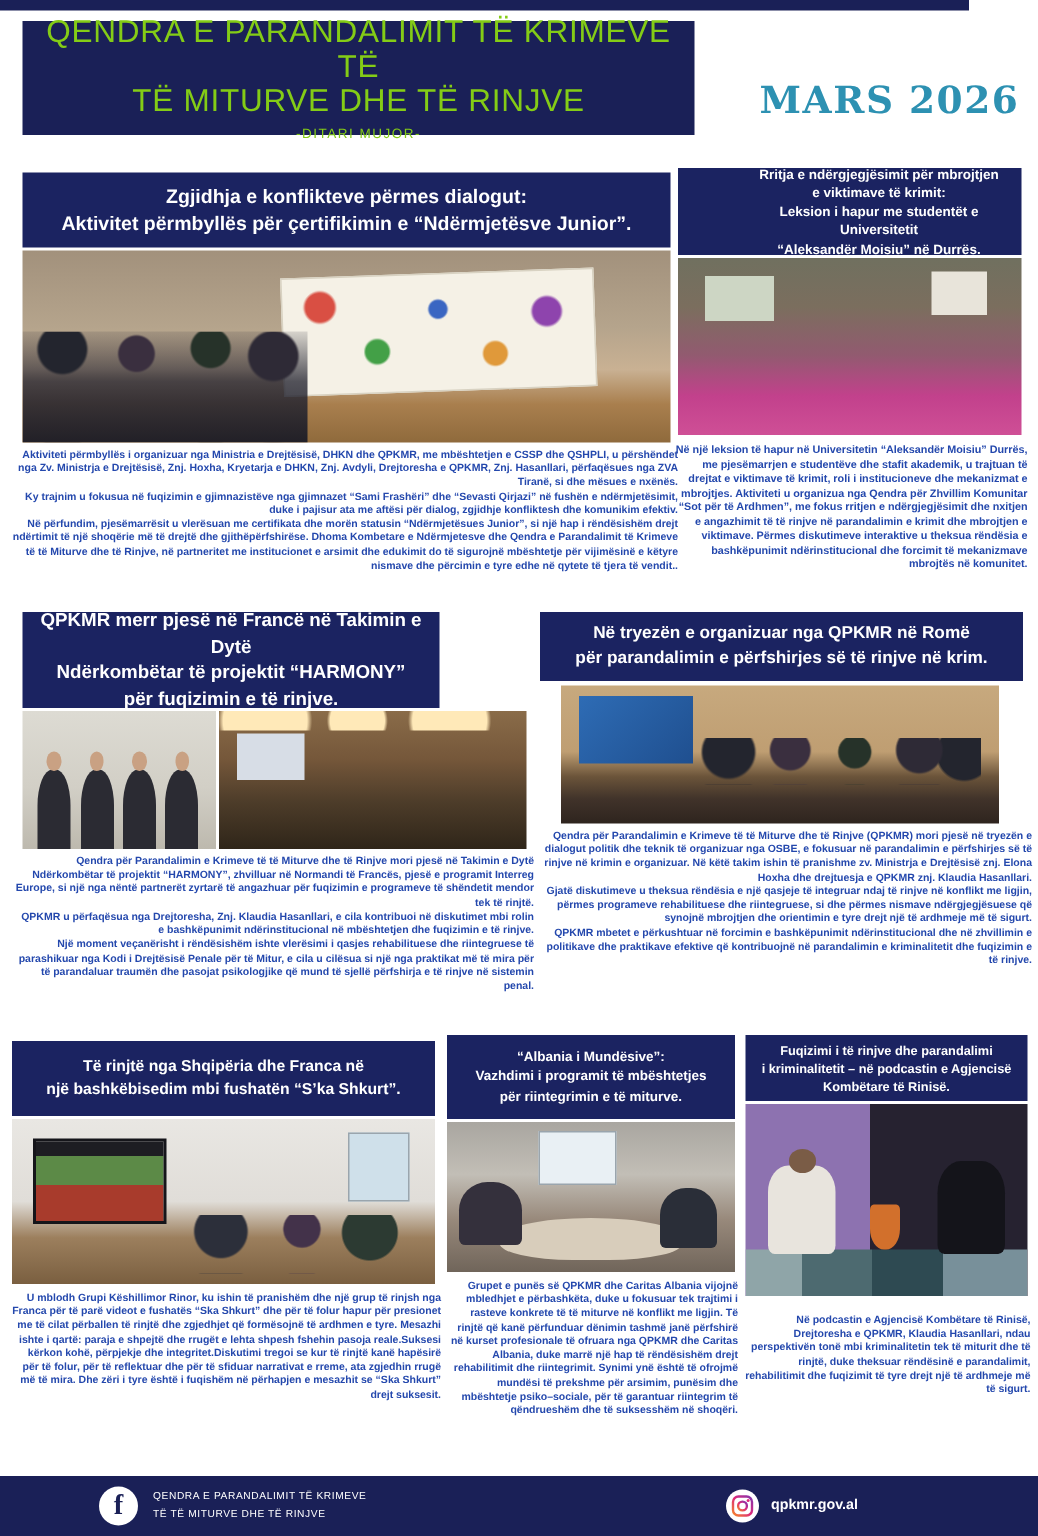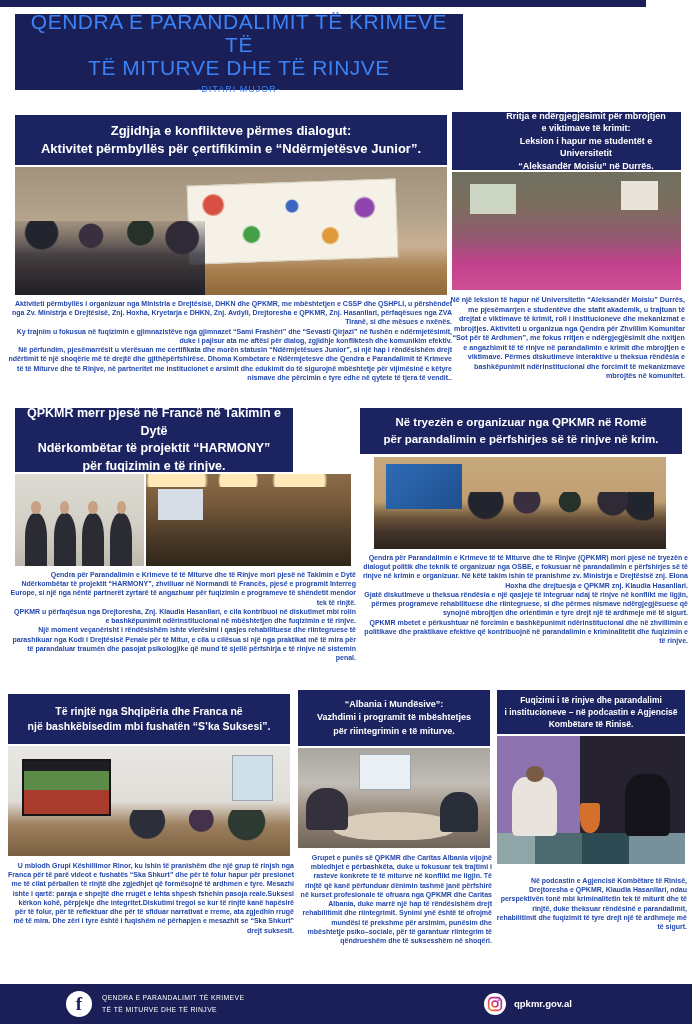--- a/index.html
+++ b/index.html
@@ -5,21 +5,21 @@
   html,body{margin:0;padding:0;background:#ffffff;}
   #page{position:relative;width:692px;height:1024px;background:#ffffff;overflow:hidden;
         font-family:"Liberation Sans",sans-serif;}
   .abs{position:absolute;}
   .pre{white-space:pre-line;}
 
   
   .top-strip{left:0;top:0;width:646px;height:7px;background:#1a2057;}
 
   
-  .masthead-box{left:15px;top:14px;width:448px;height:76px;background:#1a2057;color:#3b82f6;
+  .masthead-box{left:15px;top:14px;width:448px;height:76px;background:#1a2057;color:#84cc16;
     display:flex;flex-direction:column;align-items:center;justify-content:center;text-align:center;}
   .masthead-title{font-size:21px;line-height:1.1;letter-spacing:0.5px;font-weight:normal;}
   .masthead-subtitle{font-size:9px;margin-top:5px;letter-spacing:1px;}
   .issue-date{left:505px;top:52px;width:176px;text-align:center;color:#2d91b2;
     font-family:"DejaVu Serif","Liberation Serif",serif;font-weight:bold;font-size:25px;letter-spacing:1px;}
 
   
   .banner{background:#1b2361;color:#ffffff;font-weight:bold;text-align:center;
     display:flex;align-items:center;justify-content:center;padding:2px 4px;box-sizing:border-box;}
 
@@ -112,20 +112,21 @@
 
 <div id="page">
 
   <div class="abs top-strip"></div>
 
   <div class="abs masthead-box">
     <div class="masthead-title pre">QENDRA E PARANDALIMIT TË KRIMEVE TË
 TË MITURVE DHE TË RINJVE</div>
     <div class="masthead-subtitle">-DITARI MUJOR-</div>
   </div>
+  <div class="abs issue-date">MARS 2026</div>
 
   <div>
     <div class="abs banner pre" style="left:15px;top:115px;width:432px;height:50px;font-size:13px;line-height:1.35;">Zgjidhja e konflikteve përmes dialogut:
 Aktivitet përmbyllës për çertifikimin e “Ndërmjetësve Junior”.</div>
     <div class="abs photo ph-a1" style="left:15px;top:167px;width:432px;height:128px;">
       <div class="s1"></div>
       <div class="s2"></div>
     </div>
     <div class="abs body-text pre" style="left:8px;top:299px;width:444px;">Aktiviteti përmbyllës i organizuar nga Ministria e Drejtësisë, DHKN dhe QPKMR, me mbështetjen e CSSP dhe QSHPLI, u përshëndet nga Zv. Ministrja e Drejtësisë, Znj. Hoxha, Kryetarja e DHKN, Znj. Avdyli, Drejtoresha e QPKMR, Znj. Hasanllari, përfaqësues nga ZVA Tiranë, si dhe mësues e nxënës.
 Ky trajnim u fokusua në fuqizimin e gjimnazistëve nga gjimnazet “Sami Frashëri” dhe “Sevasti Qirjazi” në fushën e ndërmjetësimit, duke i pajisur ata me aftësi për dialog, zgjidhje konfliktesh dhe komunikim efektiv.
@@ -170,21 +171,21 @@
       <div class="s1"></div>
       <div class="s2"></div>
     </div>
     <div class="abs body-text pre" style="left:358px;top:553px;width:330px;">Qendra për Parandalimin e Krimeve të të Miturve dhe të Rinjve (QPKMR) mori pjesë në tryezën e dialogut politik dhe teknik të organizuar nga OSBE, e fokusuar në parandalimin e përfshirjes së të rinjve në krimin e organizuar. Në këtë takim ishin të pranishme zv. Ministrja e Drejtësisë znj. Elona Hoxha dhe drejtuesja e QPKMR znj. Klaudia Hasanllari.
 Gjatë diskutimeve u theksua rëndësia e një qasjeje të integruar ndaj të rinjve në konflikt me ligjin, përmes programeve rehabilituese dhe riintegruese, si dhe përmes nismave ndërgjegjësuese që synojnë mbrojtjen dhe orientimin e tyre drejt një të ardhmeje më të sigurt.
 QPKMR mbetet e përkushtuar në forcimin e bashkëpunimit ndërinstitucional dhe në zhvillimin e politikave dhe praktikave efektive që kontribuojnë në parandalimin e kriminalitetit dhe fuqizimin e të rinjve.</div>
   </div>
 
   <div>
     <div class="abs banner pre" style="left:8px;top:694px;width:282px;height:50px;font-size:10.5px;line-height:1.45;">Të rinjtë nga Shqipëria dhe Franca në
-një bashkëbisedim mbi fushatën “S’ka Suksesi”.</div>
+një bashkëbisedim mbi fushatën “S’ka Shkurt”.</div>
     <div class="abs photo ph-a5" style="left:8px;top:746px;width:282px;height:110px;">
       <div class="s1"></div>
       <div class="s2"></div>
       <div class="s3"></div>
     </div>
     <div class="abs body-text pre" style="left:8px;top:861px;width:286px;">U mblodh Grupi Këshillimor Rinor, ku ishin të pranishëm dhe një grup të rinjsh nga Franca për të parë videot e fushatës “Ska Shkurt” dhe për të folur hapur për presionet me të cilat përballen të rinjtë dhe zgjedhjet që formësojnë të ardhmen e tyre. Mesazhi ishte i qartë: paraja e shpejtë dhe rrugët e lehta shpesh fshehin pasoja reale.Suksesi kërkon kohë, përpjekje dhe integritet.Diskutimi tregoi se kur të rinjtë kanë hapësirë për të folur, për të reflektuar dhe për të sfiduar narrativat e rreme, ata zgjedhin rrugë më të mira. Dhe zëri i tyre është i fuqishëm në përhapjen e mesazhit se “Ska Shkurt” drejt suksesit.</div>
   </div>
 
   <div>
     <div class="abs banner pre" style="left:298px;top:690px;width:192px;height:56px;font-size:9px;line-height:1.45;">“Albania i Mundësive”:
@@ -194,21 +195,21 @@
       <div class="s1"></div>
       <div class="s2"></div>
       <div class="s3"></div>
       <div class="s4"></div>
     </div>
     <div class="abs body-text pre" style="left:296px;top:853px;width:196px;">Grupet e punës së QPKMR dhe Caritas Albania vijojnë mbledhjet e përbashkëta, duke u fokusuar tek trajtimi i rasteve konkrete të të miturve në konflikt me ligjin. Të rinjtë që kanë përfunduar dënimin tashmë janë përfshirë në kurset profesionale të ofruara nga QPKMR dhe Caritas Albania, duke marrë një hap të rëndësishëm drejt rehabilitimit dhe riintegrimit. Synimi ynë është të ofrojmë mundësi të prekshme për arsimim, punësim dhe mbështetje psiko–sociale, për të garantuar riintegrim të qëndrueshëm dhe të suksesshëm në shoqëri.</div>
   </div>
 
   <div>
     <div class="abs banner pre" style="left:497px;top:690px;width:188px;height:44px;font-size:8.5px;line-height:1.45;">Fuqizimi i të rinjve dhe parandalimi
-i institucioneve – në podcastin e Agjencisë
+i kriminalitetit – në podcastin e Agjencisë
 Kombëtare të Rinisë.</div>
     <div class="abs photo ph-a7" style="left:497px;top:736px;width:188px;height:128px;">
       <div class="s1"></div>
       <div class="s2"></div>
       <div class="s3"></div>
       <div class="s4"></div>
     </div>
     <div class="abs body-text pre" style="left:495px;top:876px;width:192px;">Në podcastin e Agjencisë Kombëtare të Rinisë, Drejtoresha e QPKMR, Klaudia Hasanllari, ndau perspektivën tonë mbi kriminalitetin tek të miturit dhe të rinjtë, duke theksuar rëndësinë e parandalimit, rehabilitimit dhe fuqizimit të tyre drejt një të ardhmeje më të sigurt.</div>
   </div>
 

